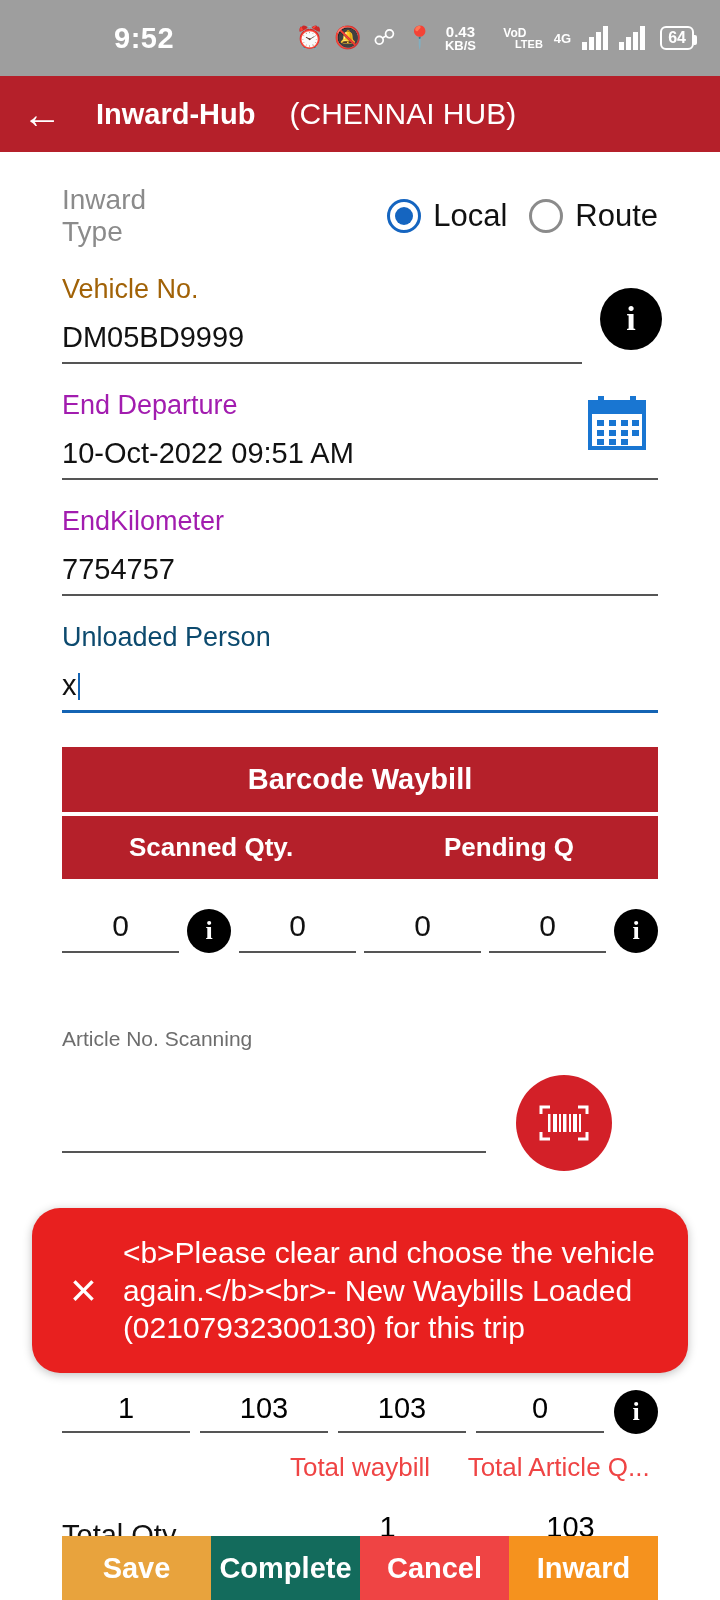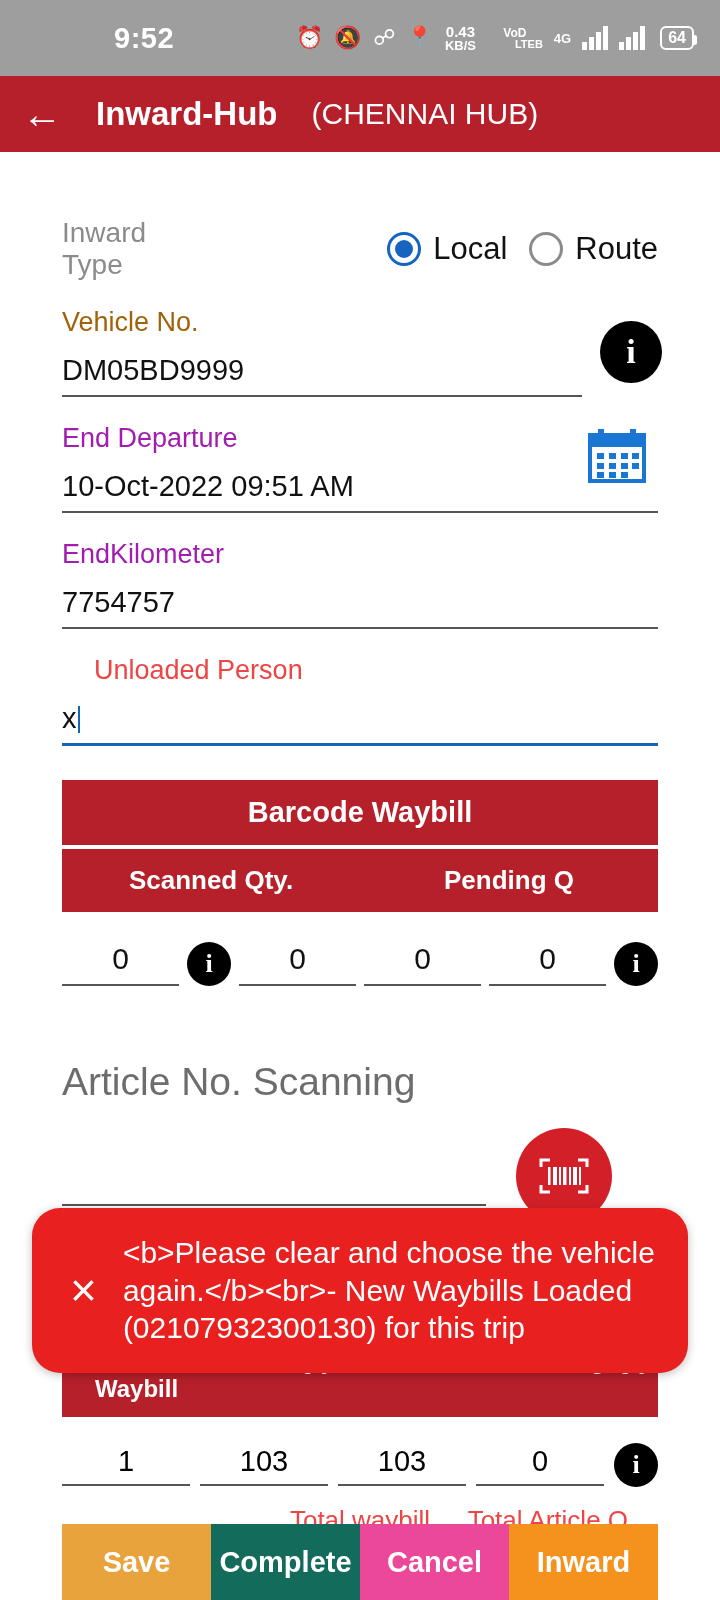--- a/index.html
+++ b/index.html
@@ -40,42 +40,42 @@
     content:""; position:absolute; right:-5px; top:7px; width:3px; height:10px;
     background:#fff; border-radius:0 2px 2px 0;
   }
 
   
   .appbar {
     height: 76px; background: #b5202a; display: flex; align-items: center;
     padding: 0 22px; color: #fff;
   }
   .back-arrow { font-size: 40px; line-height: 1; margin-right: 34px; }
-  .app-title { font-size: 33px; font-weight: 700; }
+  .app-title { font-size: 29px; font-weight: 700; }
   .app-sub { font-size: 30px; font-weight: 400; margin-left: 34px; }
 
   
   .content { padding: 0 62px; }
   .row-inward {
-    display: flex; align-items: center; margin-top: 65px;
+    display: flex; align-items: center; margin-top: 32px;
   }
   .label-muted { color: #8b8b8b; font-size: 28px; }
   .radios { display: flex; align-items: center; gap: 22px; margin-left: 180px; }
   .radio { display: flex; align-items: center; gap: 12px; }
   .rdot {
     width: 34px; height: 34px; border-radius: 50%;
     border: 3px solid #8b8b8b; display:flex; align-items:center; justify-content:center;
   }
   .rdot.on { border-color: #1565c0; }
   .rdot.on::after { content:""; width: 18px; height: 18px; border-radius:50%; background:#1565c0; }
   .radio span { font-size: 31px; color: #111; }
 
   .field { margin-top: 26px; position: relative; }
   .field .flabel { font-size: 27px; color: #a21caf; }
-  .field .flabel.active { color: #ef4444; margin-left: 32px; }
+  .field .flabel.active { color: #0c4a6e; }
   .field .fvalue {
     font-size: 29px; color: #111; padding: 10px 0 8px 0;
     border-bottom: 2px solid #555; margin-top: 6px;
   }
   .field .fvalue.focused { border-bottom: 3px solid #1464b4; }
   .field.short .fvalue { width: 520px; }
   .caret {
     display:inline-block; width:2px; height:27px; background:#1464b4;
     vertical-align:-5px; margin-left:1px;
   }
@@ -102,21 +102,21 @@
   .qty-cell {
     flex: 1; text-align: center; font-size: 30px; color: #111;
     border-bottom: 2px solid #555; padding-bottom: 8px;
   }
   .dot-info {
     width: 44px; height: 44px; border-radius: 50%; background: #000; color:#fff;
     display:flex; align-items:center; justify-content:center; font-size: 26px;
     font-weight:700; font-family:"Liberation Serif", serif; flex: 0 0 auto;
   }
 
-  .scan-label { font-size: 39px; color: #6d6d6d; margin-top: 74px; }
+  .scan-label { font-size: 21px; color: #6d6d6d; margin-top: 74px; }
   .scan-row { display: flex; align-items: center; margin-top: 24px; }
   .scan-input { flex: 1; border-bottom: 2px solid #555; height: 60px; margin-right: 30px; }
   .scan-btn {
     width: 96px; height: 96px; border-radius: 50%; background: #d32028;
     display: flex; align-items: center; justify-content: center; margin-right: 46px;
   }
 
   
   .mband { margin-top: 40px; }
   .mhead { display:flex; background:#b5202a; color:#fff; font-size:24px; font-weight:700;
@@ -135,28 +135,28 @@
   .toast {
     position: absolute; left: 32px; right: 32px; top: 1208px;
     background: #e8201f; color: #fff; border-radius: 28px;
     display: flex; align-items: center; padding: 26px 28px;
     box-shadow: 0 2px 10px rgba(0,0,0,.25);
   }
   .toast .x { font-size: 46px; font-weight: 300; margin: 0 26px 0 10px; line-height: 1; }
   .toast .msg { font-size: 30px; line-height: 1.25; }
 
   
-  .btnbar { position: absolute; left: 62px; right: 62px; bottom: 0; display: flex; height: 76px; }
+  .btnbar { position: absolute; left: 62px; right: 62px; bottom: 0; display: flex; height: 64px; }
   .btnbar .b {
     flex: 1; display: flex; align-items: center; justify-content: center;
     color: #fff; font-size: 29px; font-weight: 700;
   }
   .b-save { background: #e8a33d; }
   .b-complete { background: #136b5c; }
-  .b-cancel { background: #ec4899; }
+  .b-cancel { background: #ef4444; }
   .b-inward { background: #f5921e; }
 </style>
 </head>
 <body>
 
 <div class="phone">
 
   <div class="statusbar">
     <div class="status-time">9:52</div>
     <div class="status-icons">

